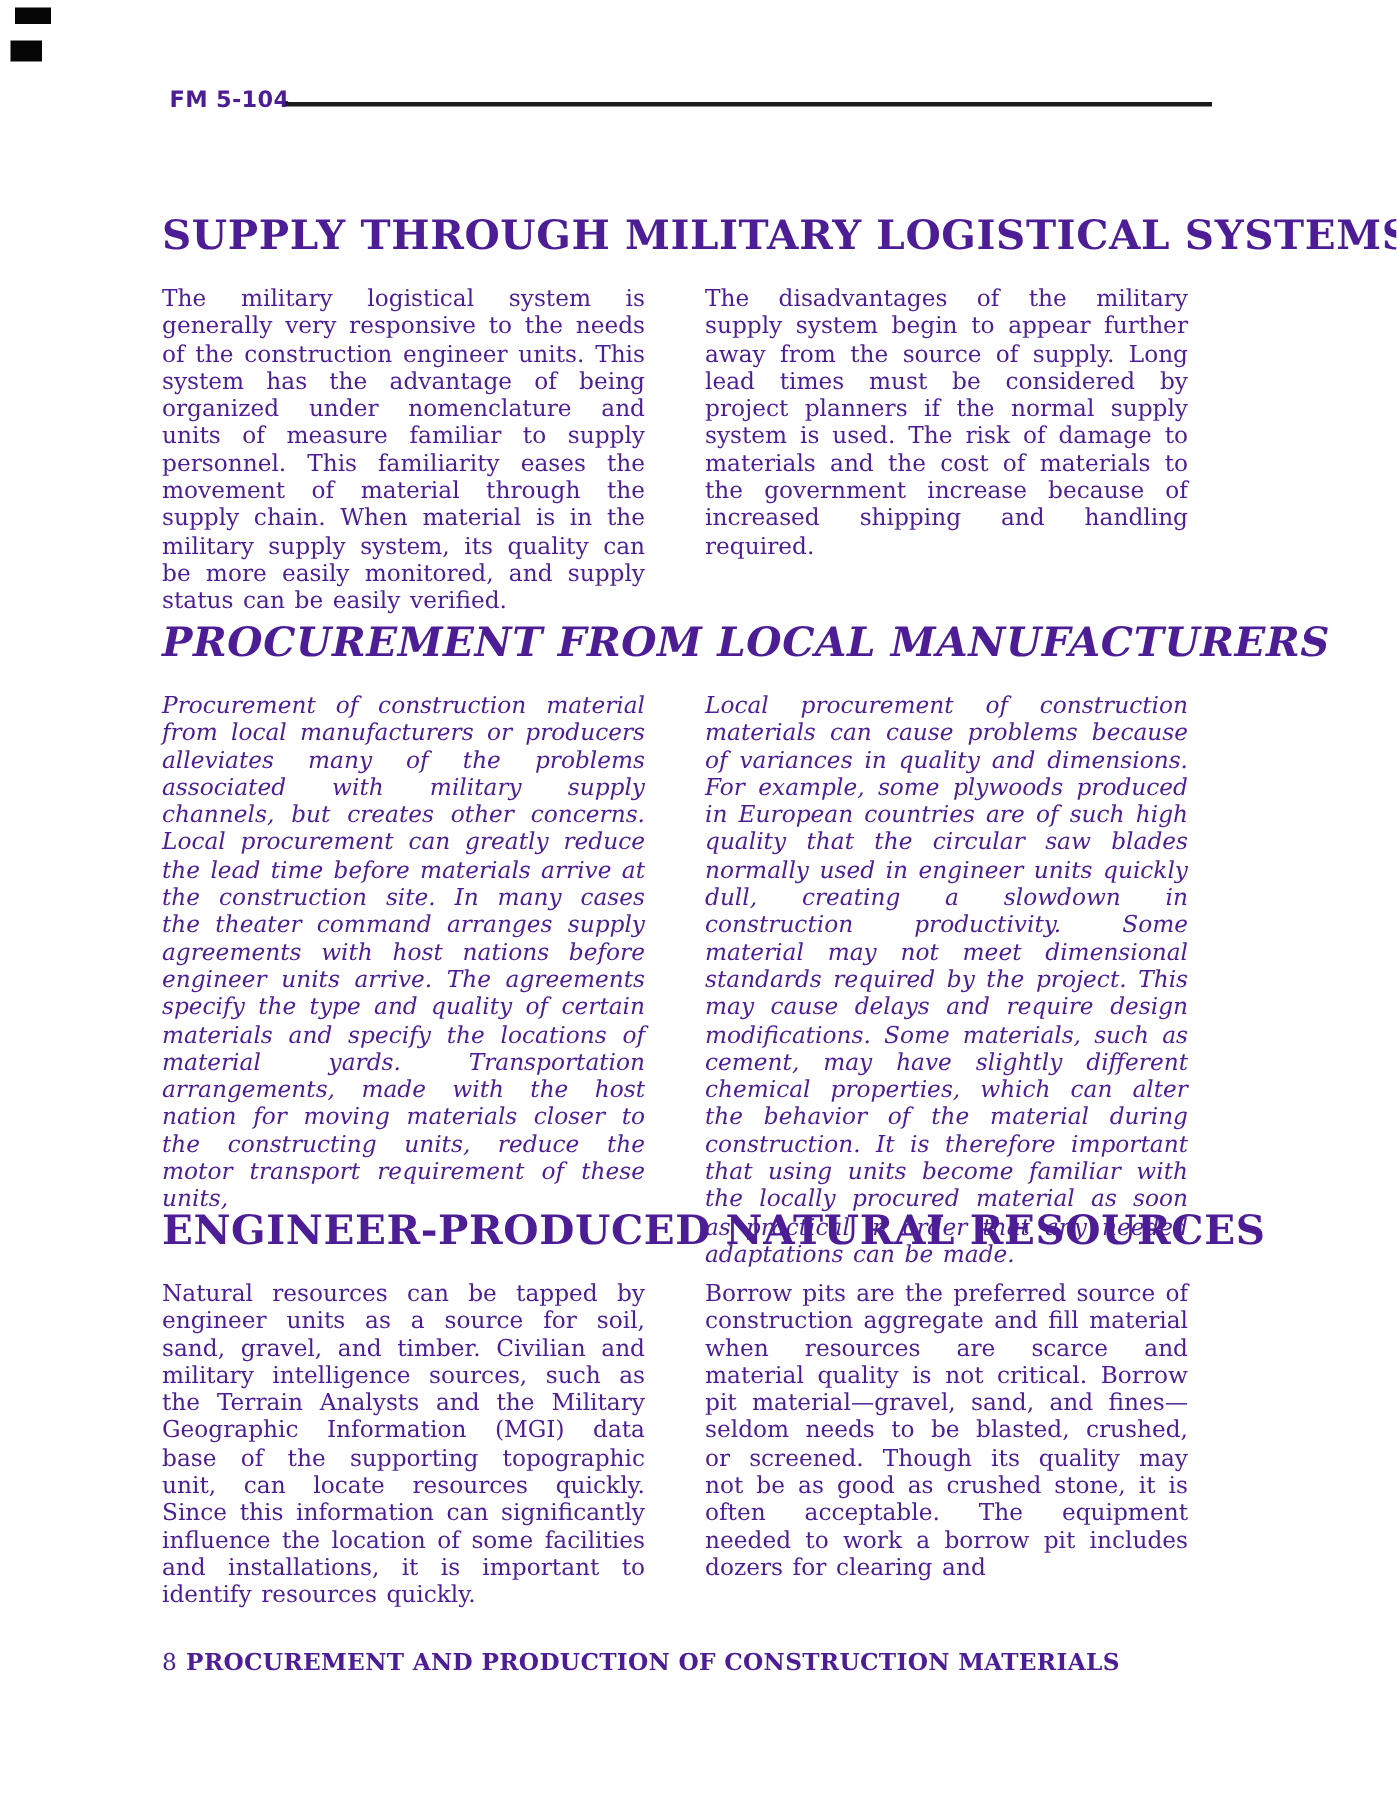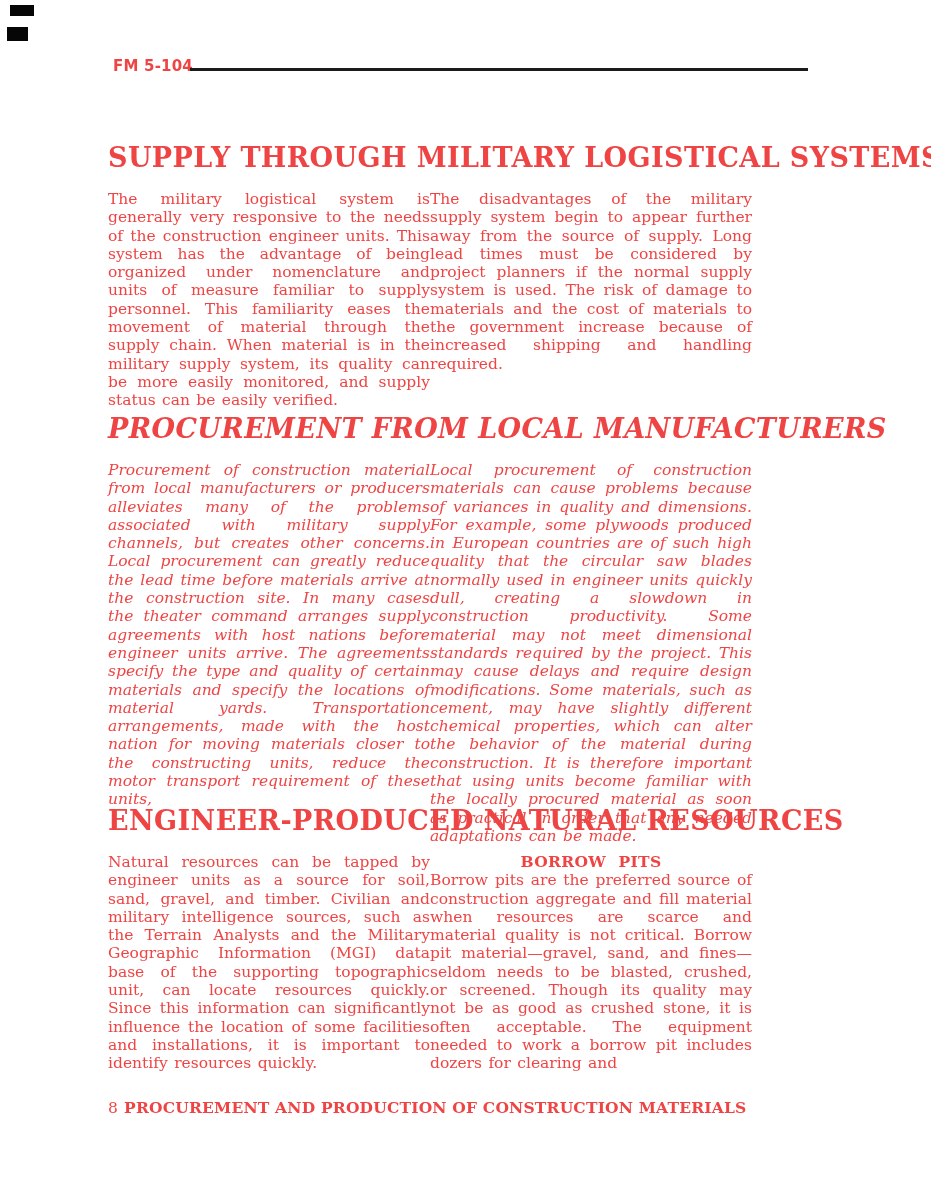--- a/index.html
+++ b/index.html
@@ -1,21 +1,21 @@
 <!DOCTYPE html>
 <html><head>
 <meta charset="utf-8">
 <style>
   html, body { margin: 0; padding: 0; background: #ffffff; }
   .page {
     position: relative;
     width: 931px;
     height: 1197px;
     background: #ffffff;
-    color: #ef4444;
+    color: #4c1d95;
     font-family: "DejaVu Serif", "Liberation Serif", serif;
     overflow: hidden;
   }
   .scan-artifact { position: absolute; background: #060606; }
   .artifact-1 { left: 10px; top: 5px;  width: 24px; height: 11px; }
   .artifact-2 { left: 7px;  top: 27px; width: 21px; height: 14px; }
 
   .doc-header {
     position: absolute;
     top: 57px; left: 113px;
@@ -38,21 +38,21 @@
   .section-3 { top: 805px; }
 
   .section-title {
     margin: 0 0 17px 0;
     text-align: center;
     font-weight: bold;
     font-size: 27px;
     letter-spacing: 0.4px;
     white-space: nowrap;
   }
-  .cols { display: flex; }
+  .cols { display: flex; gap: 40px; }
   .col {
     width: 322px;
     font-size: 15.5px;
     line-height: 18.3px;
     text-align: justify;
     word-spacing: 1.5px;
   }
   .subsection-heading {
     text-align: center;
     font-weight: bold;
@@ -97,21 +97,20 @@
       <div class="col">Procurement of construction material from local manufacturers or producers alleviates many of the problems associated with military supply channels, but creates other concerns. Local procurement can greatly reduce the lead time before materials arrive at the construction site. In many cases the theater command arranges supply agreements with host nations before engineer units arrive. The agreements specify the type and quality of certain materials and specify the locations of material yards. Transportation arrangements, made with the host nation for moving materials closer to the constructing units, reduce the motor transport requirement of these units,</div>
       <div class="col">Local procurement of construction materials can cause problems because of variances in quality and dimensions. For example, some plywoods produced in European countries are of such high quality that the circular saw blades normally used in engineer units quickly dull, creating a slowdown in construction productivity. Some material may not meet dimensional standards required by the project. This may cause delays and require design modifications. Some materials, such as cement, may have slightly different chemical properties, which can alter the behavior of the material during construction. It is therefore important that using units become familiar with the locally procured material as soon as practical in order that any needed adaptations can be made.</div>
     </div>
   </div>
 
   <div class="section section-3">
     <h1 class="section-title">ENGINEER-PRODUCED NATURAL RESOURCES</h1>
     <div class="cols">
       <div class="col">Natural resources can be tapped by engineer units as a source for soil, sand, gravel, and timber. Civilian and military intelligence sources, such as the Terrain Analysts and the Military Geographic Information (MGI) data base of the supporting topographic unit, can locate resources quickly. Since this information can significantly influence the location of some facilities and installations, it is important to identify resources quickly.</div>
       <div class="col">
-        <div class="subsection-heading">BORROW PITS</div>
         <div>Borrow pits are the preferred source of construction aggregate and fill material when resources are scarce and material quality is not critical. Borrow pit material—gravel, sand, and fines—seldom needs to be blasted, crushed, or screened. Though its quality may not be as good as crushed stone, it is often acceptable. The equipment needed to work a borrow pit includes dozers for clearing and</div>
       </div>
     </div>
   </div>
 
   <div class="doc-footer">
     <span class="page-number">8</span><span>PROCUREMENT AND PRODUCTION OF CONSTRUCTION MATERIALS</span>
   </div>
 
 </div>

